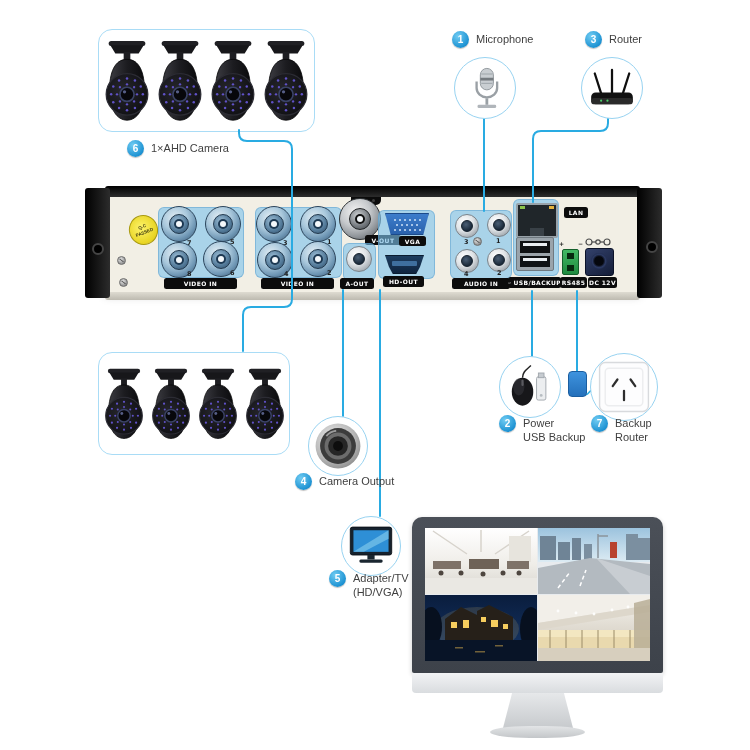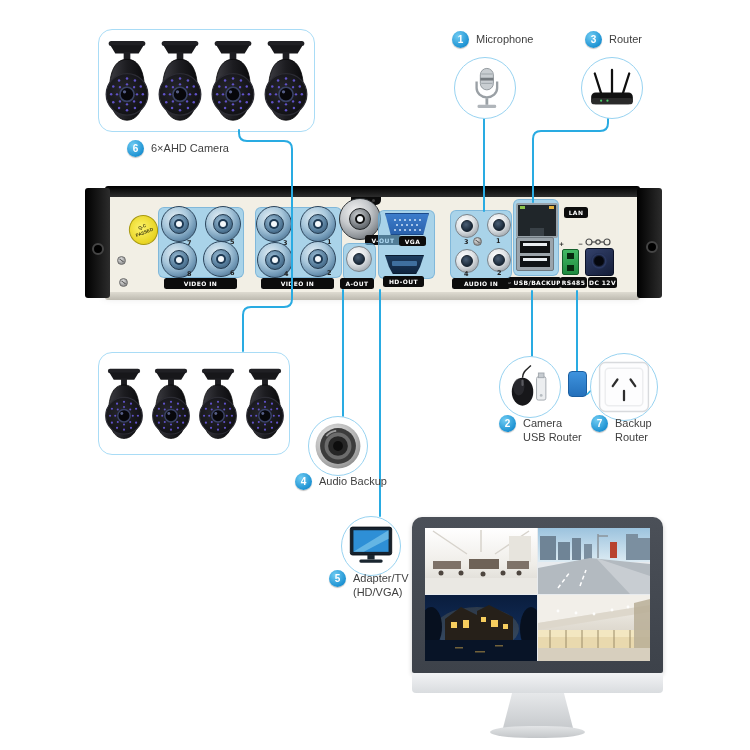--- a/index.html
+++ b/index.html
@@ -487,53 +487,53 @@
       <rect x="10.5" y="12.5" width="39" height="24" fill="#2e8fd6"></rect>
       <path d="M10.5,36.5 L49.5,12.5 L49.5,22 L22,36.5 Z" fill="#7cc4ea" opacity=".7"></path>
       <rect x="26" y="40" width="8" height="5" fill="#1a2630"></rect>
       <rect x="17" y="45" width="26" height="3.5" rx="1.7" fill="#1a2630"></rect>
     </svg>
   </div>
 
   <div class="tag" style="left:127px;top:140px">
     <span class="num">6</span>
     <div class="lines">
-        <span>6×AHD Camera</span>
+        <span>1×AHD Camera</span>
       </div>
   </div>
   <div class="tag" style="left:452px;top:31px">
     <span class="num">1</span>
     <div class="lines">
         <span>Microphone</span>
       </div>
   </div>
   <div class="tag" style="left:585px;top:31px">
     <span class="num">3</span>
     <div class="lines">
         <span>Router</span>
       </div>
   </div>
   <div class="tag" style="left:499px;top:415px">
     <span class="num">2</span>
     <div class="lines">
-      <span>Camera</span>
-      <span>USB Router</span>
+      <span>Power</span>
+      <span>USB Backup</span>
     </div>
   </div>
   <div class="tag" style="left:591px;top:415px">
     <span class="num">7</span>
     <div class="lines">
       <span>Backup</span>
       <span>Router</span>
     </div>
   </div>
   <div class="tag" style="left:295px;top:473px">
     <span class="num">4</span>
     <div class="lines">
-        <span>Audio Backup</span>
+        <span>Camera Output</span>
       </div>
   </div>
   <div class="tag" style="left:329px;top:570px">
     <span class="num">5</span>
     <div class="lines">
       <span>Adapter/TV</span>
       <span>(HD/VGA)</span>
     </div>
   </div>
 

